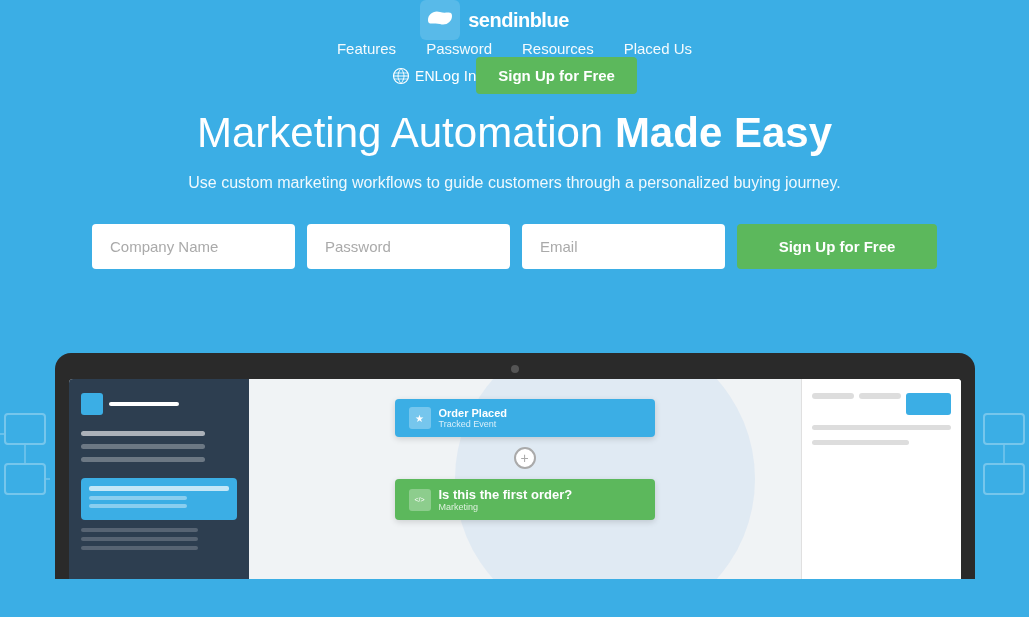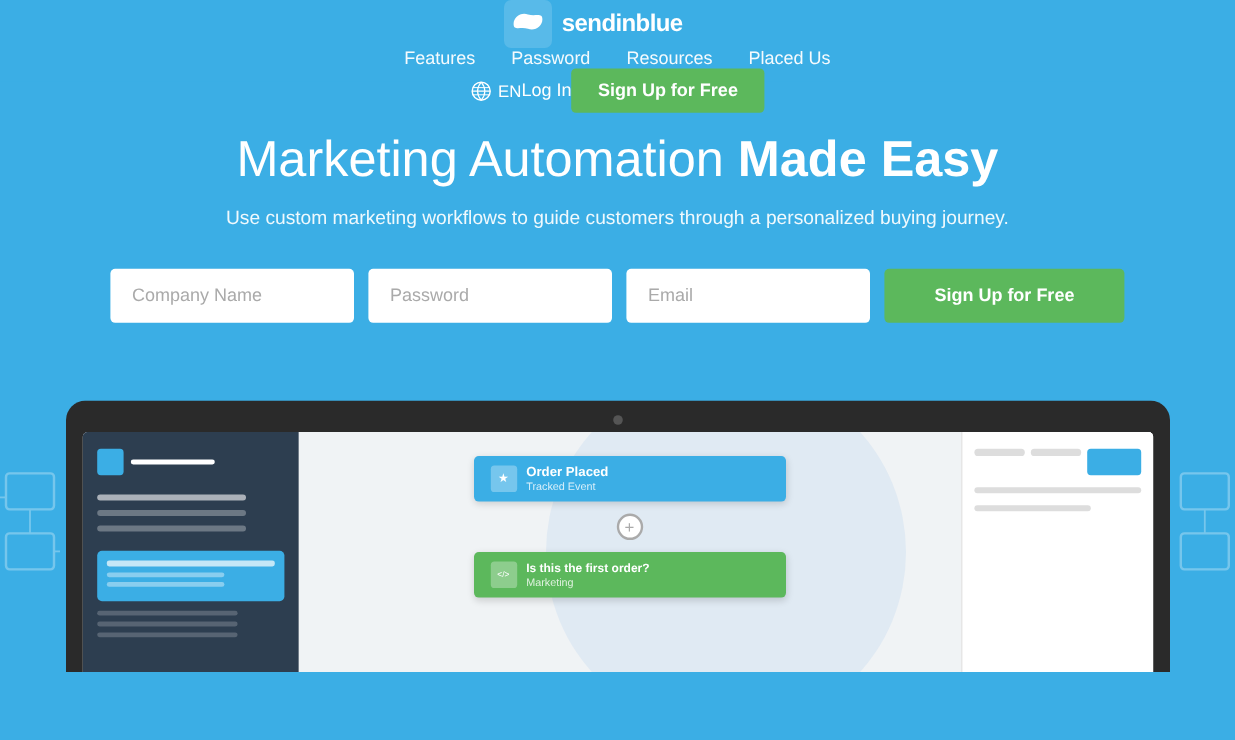--- a/index.html
+++ b/index.html
@@ -76,21 +76,21 @@
       border-radius: 4px;
       font-size: 15px;
       font-weight: 600;
       cursor: pointer;
       white-space: nowrap;
     }
 
     
     .hero {
       text-align: center;
-      padding: 40px 20px 25px;
+      padding: 40px 20px 44px;
     }
     .hero-title {
       font-size: 42px;
       font-weight: 300;
       color: white;
       margin-bottom: 16px;
       line-height: 1.2;
     }
     .hero-title strong {
       font-weight: 800;
@@ -481,21 +481,21 @@
             </div>
           </div>
 
           <div class="workflow-connector">+</div>
 
           <div class="workflow-node-condition">
             <div class="workflow-node-condition-icon">
               <span style="font-size:7px;">&lt;/&gt;</span>
             </div>
             <div>
-              <div style="font-size:10px; font-weight:600; color:white;">Is this the first order?</div>
+              <div style="font-size:13px; font-weight:600; color:white;">Is this the first order?</div>
               <div style="font-size:9px; color:rgba(255,255,255,0.8);">Marketing</div>
             </div>
           </div>
         </div>
 
         <div class="screen-right-panel">
           <div class="right-panel-top">
             <div class="right-panel-bar"></div>
             <div class="right-panel-bar"></div>
             <div class="right-panel-btn"></div>

